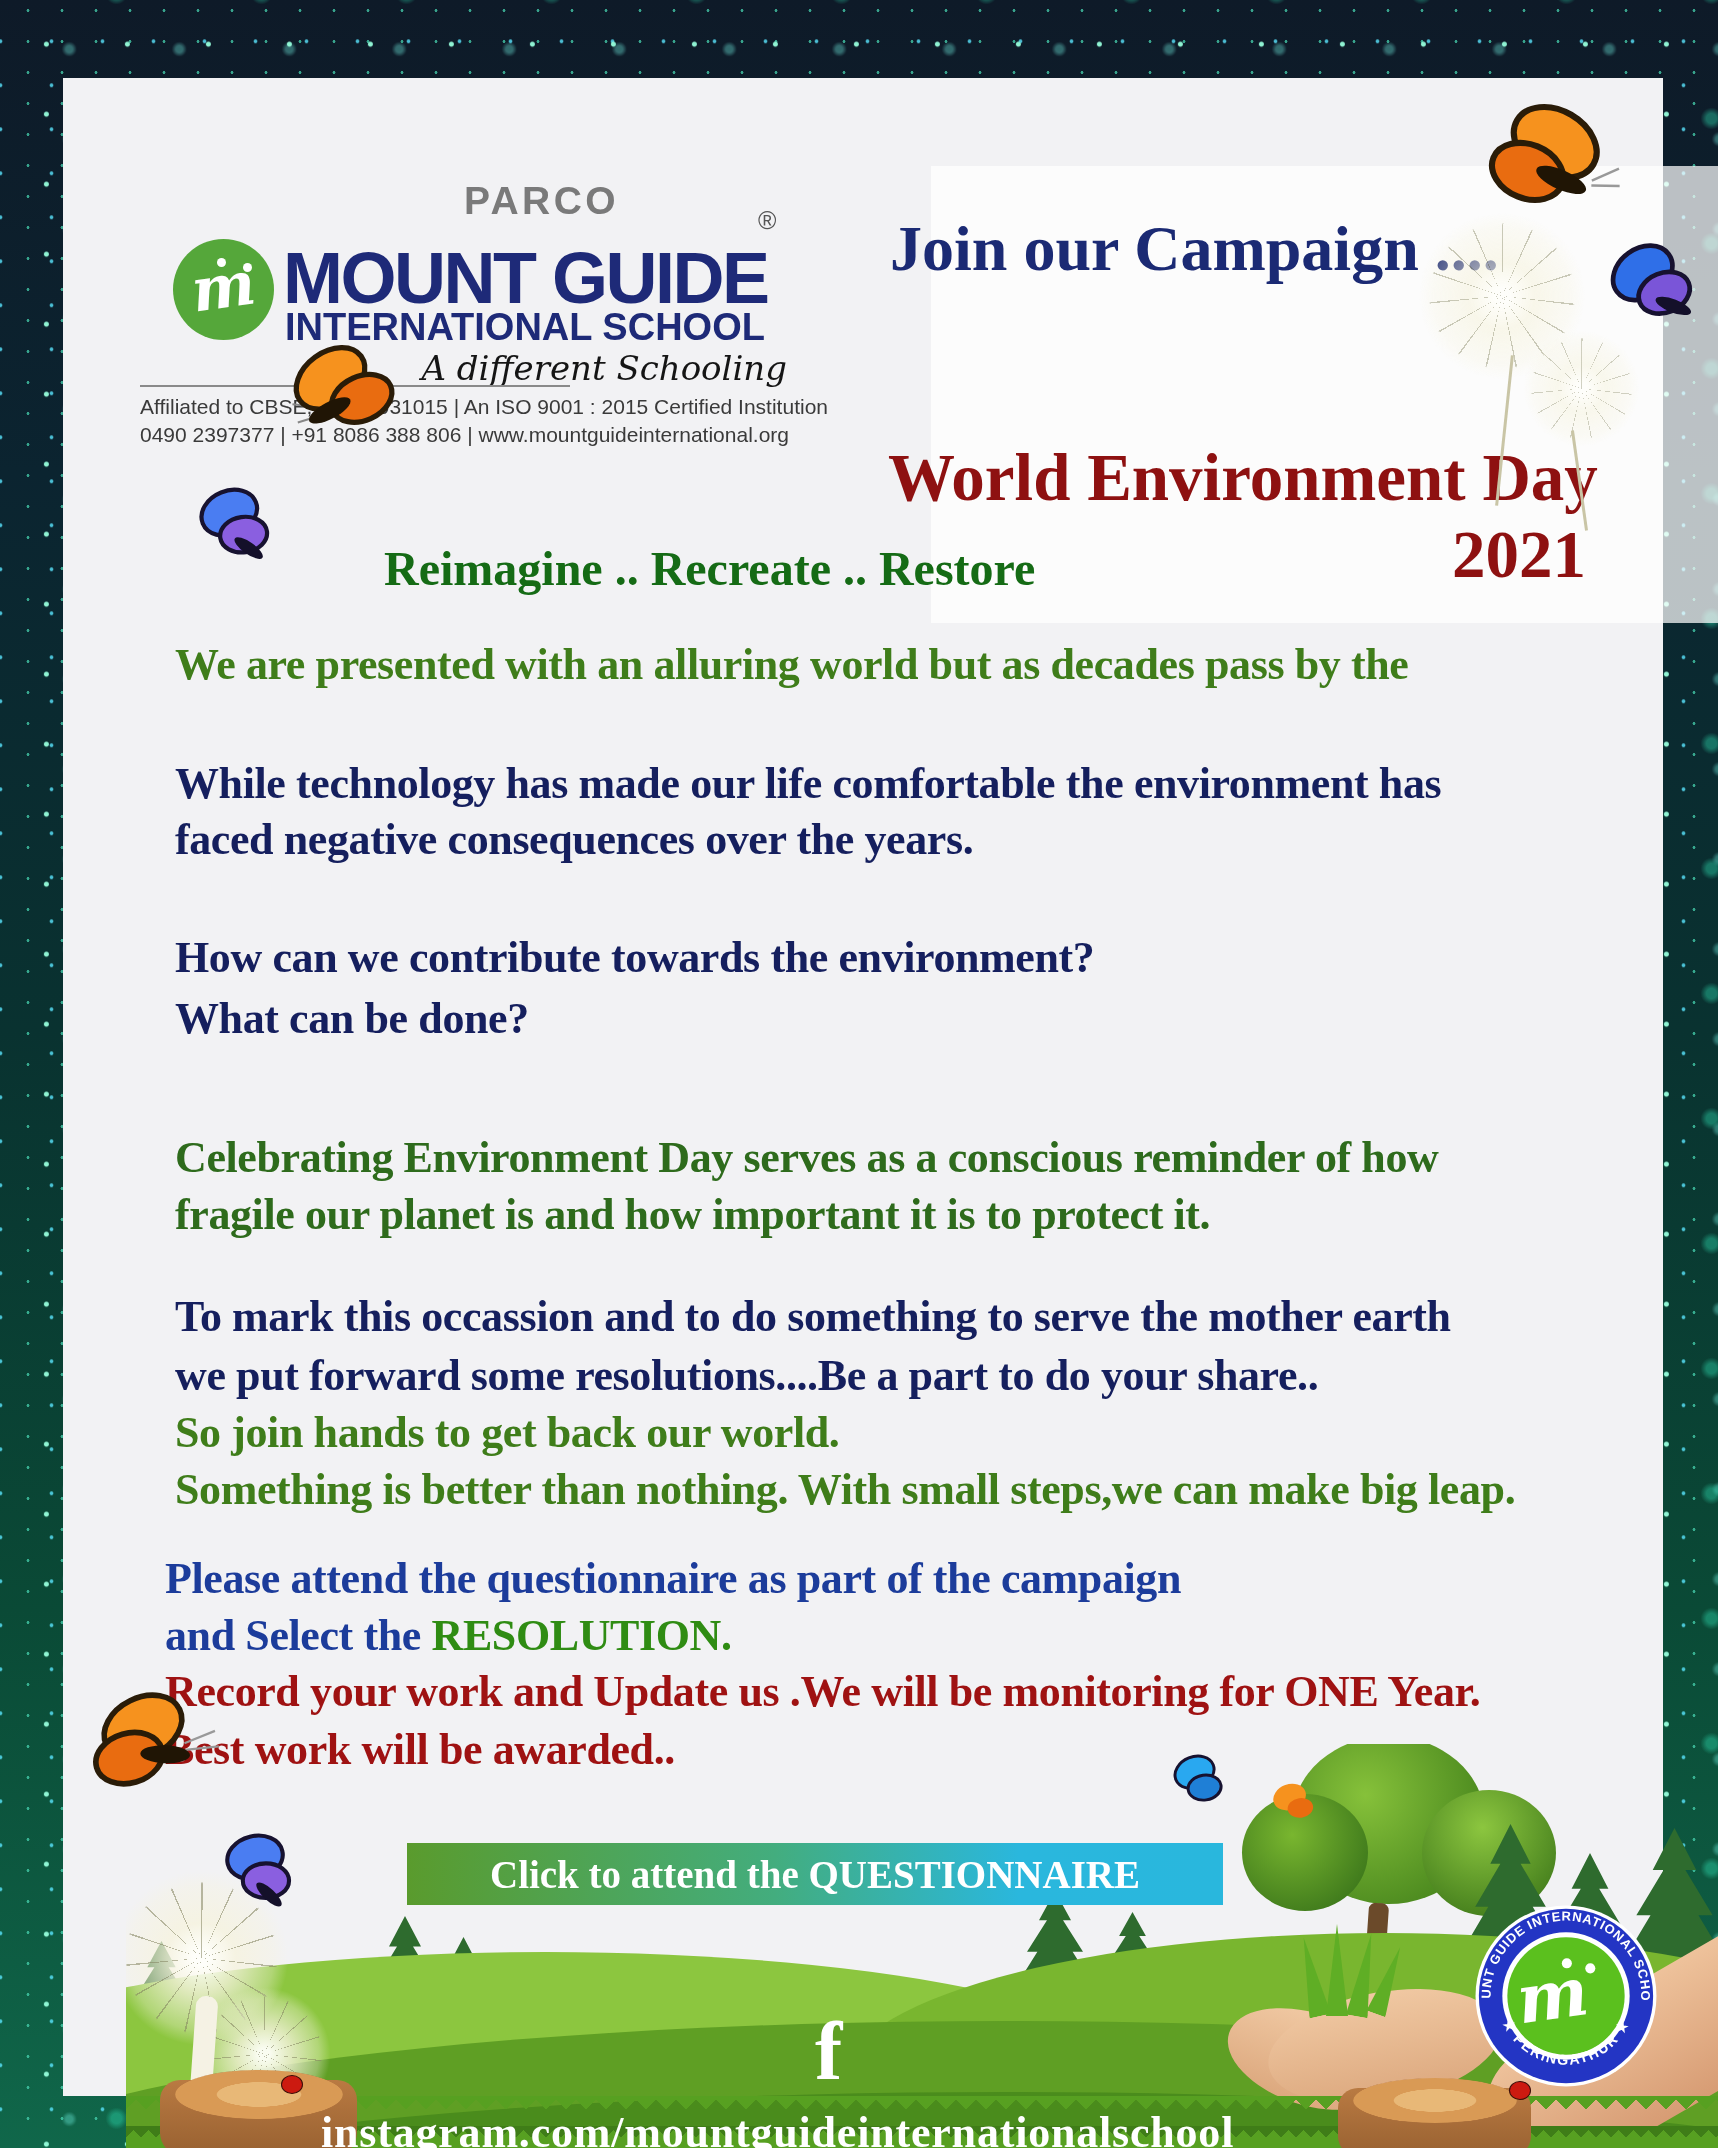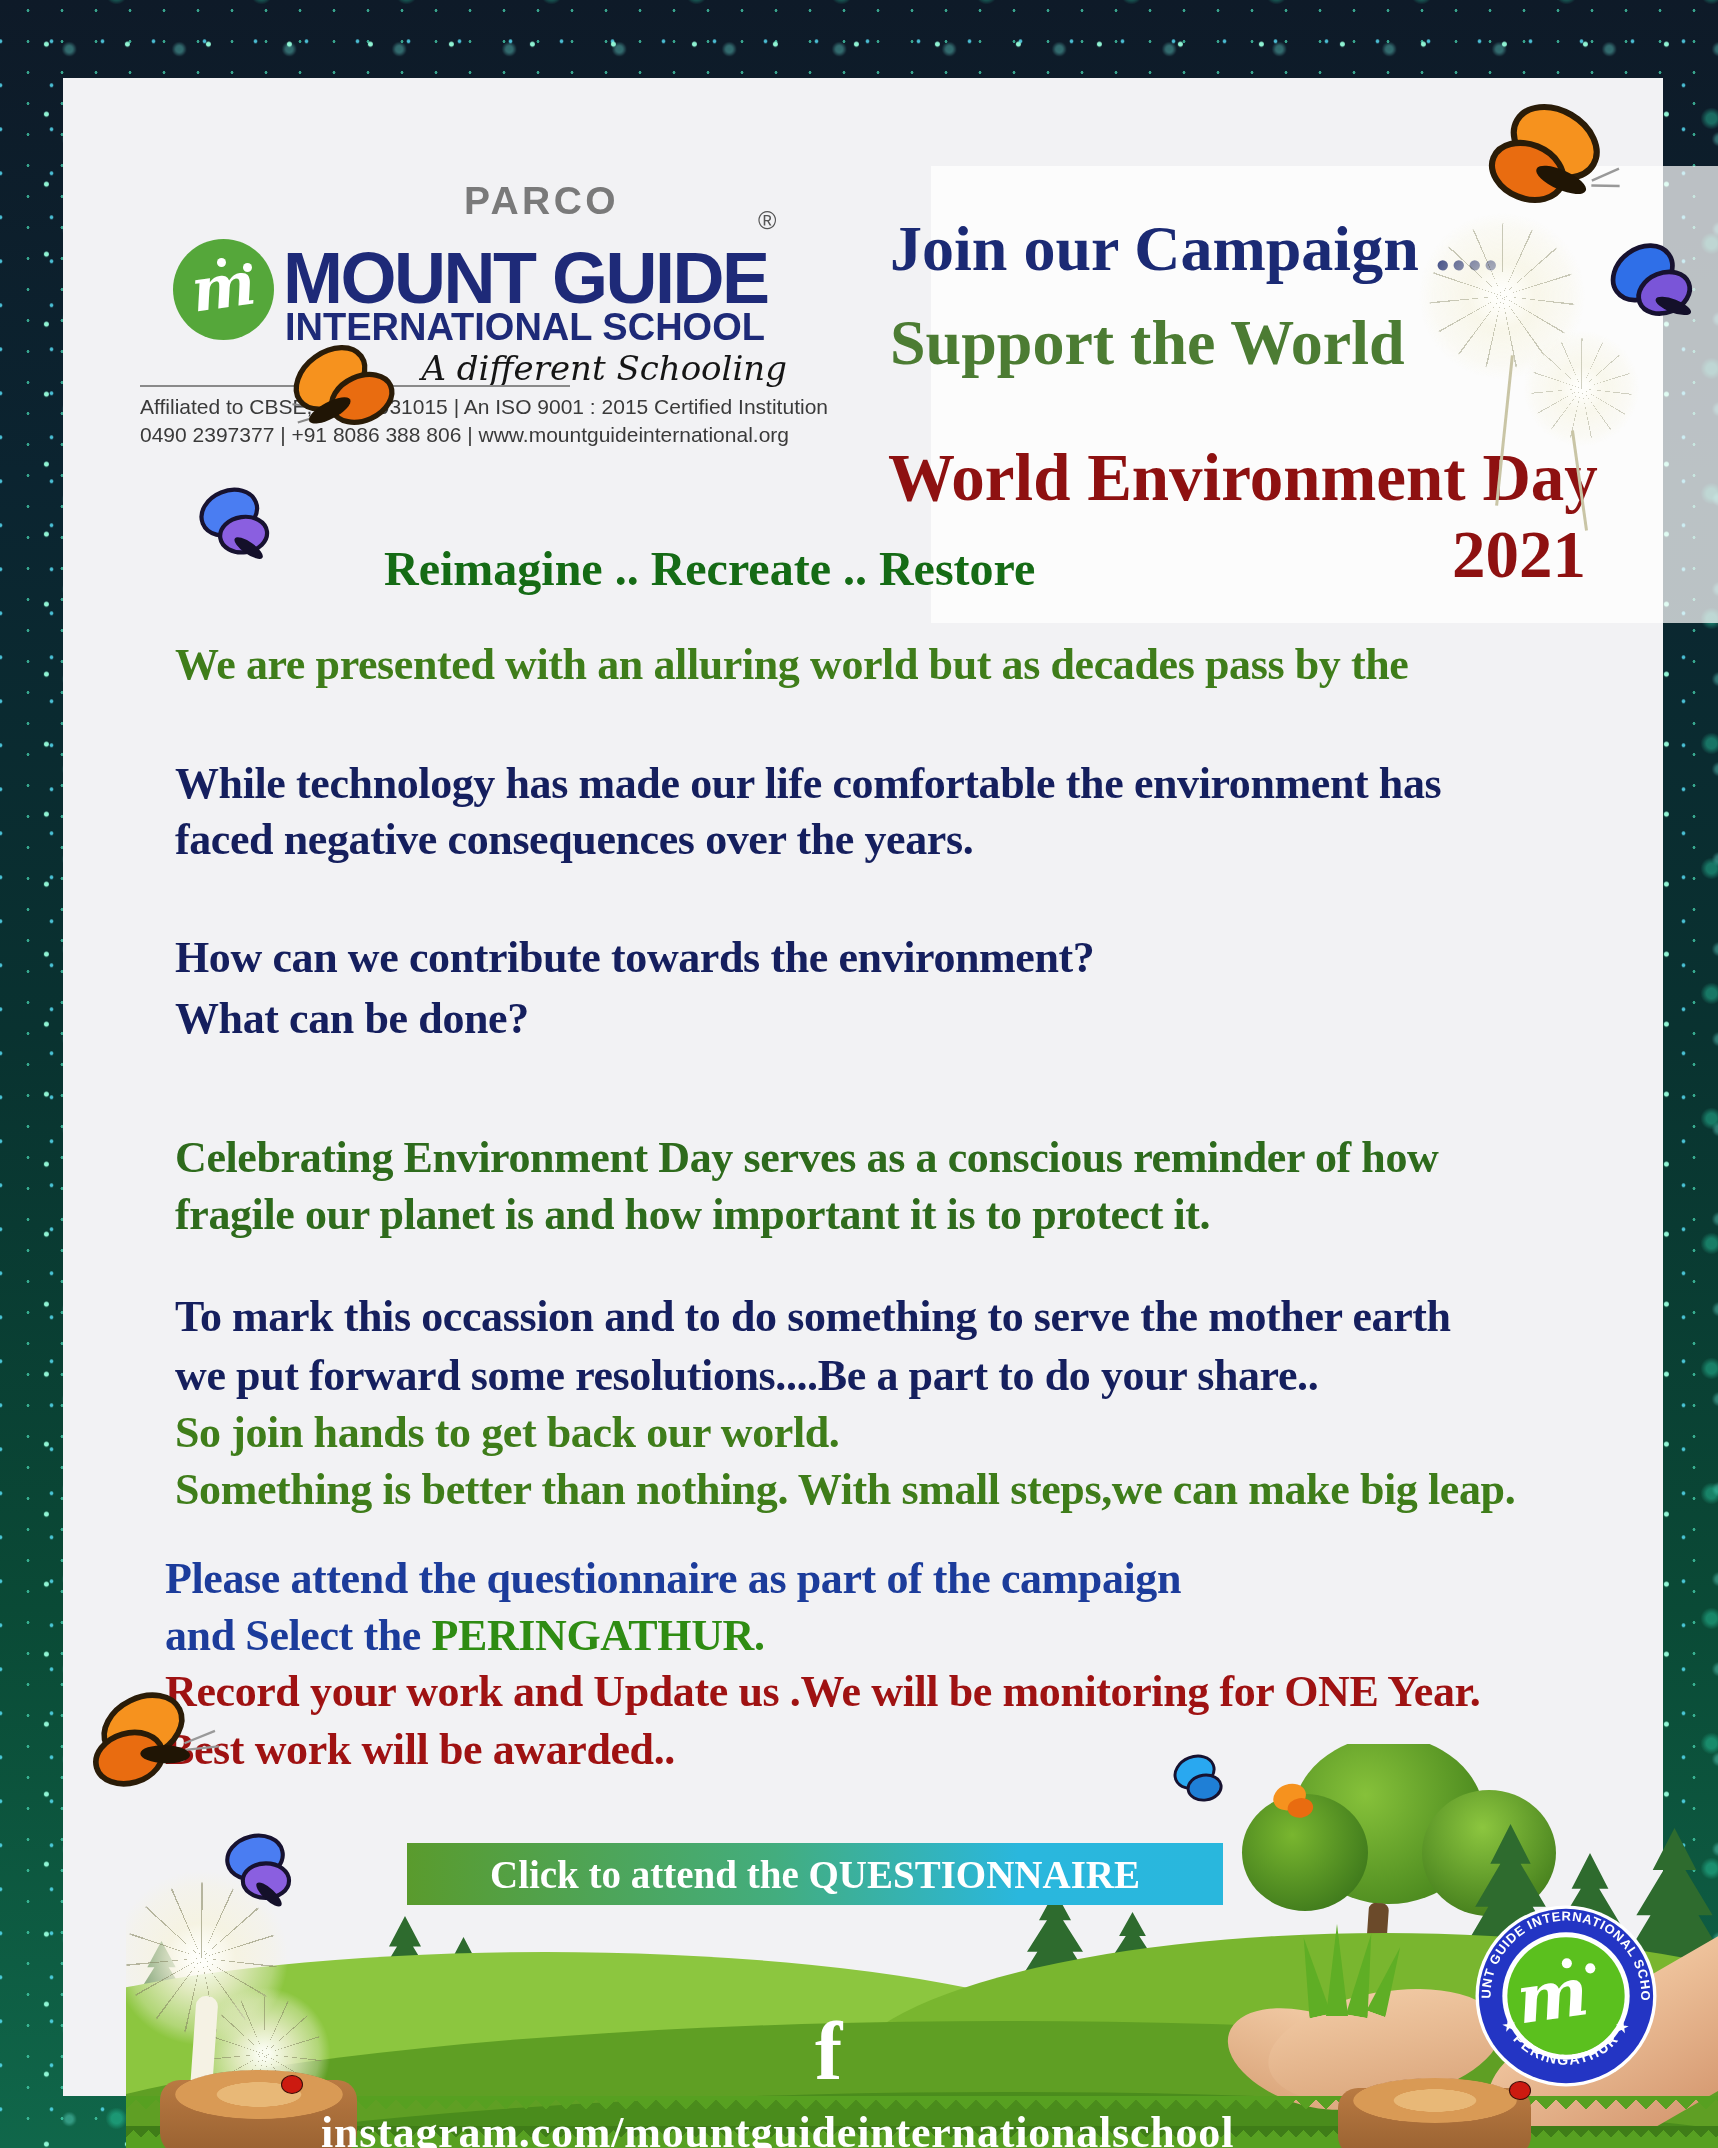--- a/index.html
+++ b/index.html
@@ -122,21 +122,20 @@
     </div>
     <div class="school1">MOUNT GUIDE</div>
     <div class="school2">INTERNATIONAL SCHOOL</div>
     <div class="tagline">A different Schooling</div>
     <div class="divider"></div>
     <div class="affil">Affiliated to CBSE, Delhi: 931015 | An ISO 9001 : 2015 Certified Institution</div>
     <div class="contact">0490 2397377  |  +91 8086 388 806  | www.mountguideinternational.org</div>
 
     <div class="head-panel"></div>
     <div class="camp1">Join our Campaign ....</div>
-    <div class="camp2">Support the World</div>
     <div class="event">World Environment Day</div>
     <div class="year">2021</div>
     <div class="slogan">Reimagine .. Recreate .. Restore</div>
 
     <div class="dand" style="left:1355px;top:134px;width:168px;height:168px;opacity:.75;"></div>
     <div class="dand" style="left:1460px;top:252px;width:117px;height:117px;opacity:.65;"></div>
     <div class="stem-thin" style="left:1440px;top:277px;width:2.5px;height:151px;transform:rotate(6deg);"></div>
     <div class="stem-thin" style="left:1515px;top:352px;width:2.5px;height:101px;transform:rotate(-8deg);"></div>
 
     <div class="bl tone-green l0">We are presented with an alluring world but as decades pass by the</div>
@@ -144,21 +143,21 @@
     <div class="bl tone-navy  l3">faced negative consequences over the years.</div>
     <div class="bl tone-navy  l4">How can we contribute towards the environment?</div>
     <div class="bl tone-navy  l5">What can be done?</div>
     <div class="bl tone-green2 l6">Celebrating Environment Day serves as a conscious reminder of how</div>
     <div class="bl tone-green2 l7">fragile our planet is and how important it is to protect it.</div>
     <div class="bl tone-navy  l8">To mark this occassion and to do something to serve the mother earth</div>
     <div class="bl tone-navy  l9">we put forward some resolutions....Be a part to do your share..</div>
     <div class="bl tone-green l10">So join hands to get back  our world.</div>
     <div class="bl tone-green l11">Something is better than nothing. With small steps,we can make big leap.</div>
     <div class="bl tone-blue  l12">Please attend the questionnaire as part of the campaign</div>
-    <div class="bl l13"><span class="tone-blue">and Select the </span><span class="tone-res">PERINGATHUR.</span></div>
+    <div class="bl l13"><span class="tone-blue">and Select the </span><span class="tone-res">RESOLUTION.</span></div>
     <div class="bl tone-red l14">Record your work and Update us .We will be monitoring for ONE Year.</div>
     <div class="bl tone-red l15">Best work will be awarded..</div>
 
     <div class="landscape">
 
       <div class="canopy" style="left:1166px;top:-8.4px;width:193px;height:168px;background:radial-gradient(circle at 38% 35%,#86c13a,#4c8a1f 75%);"></div>
       <div class="canopy" style="left:1116px;top:50px;width:126px;height:117px;background:radial-gradient(circle at 40% 35%,#79b62f,#3f7a1c 78%);"></div>
       <div class="canopy" style="left:1296px;top:46px;width:134px;height:126px;background:radial-gradient(circle at 45% 30%,#8cc63f,#457f1d 80%);"></div>
       <div class="trunk" style="left:1240px;top:159px;width:20px;height:92px;transform:rotate(4deg);"></div>
 

